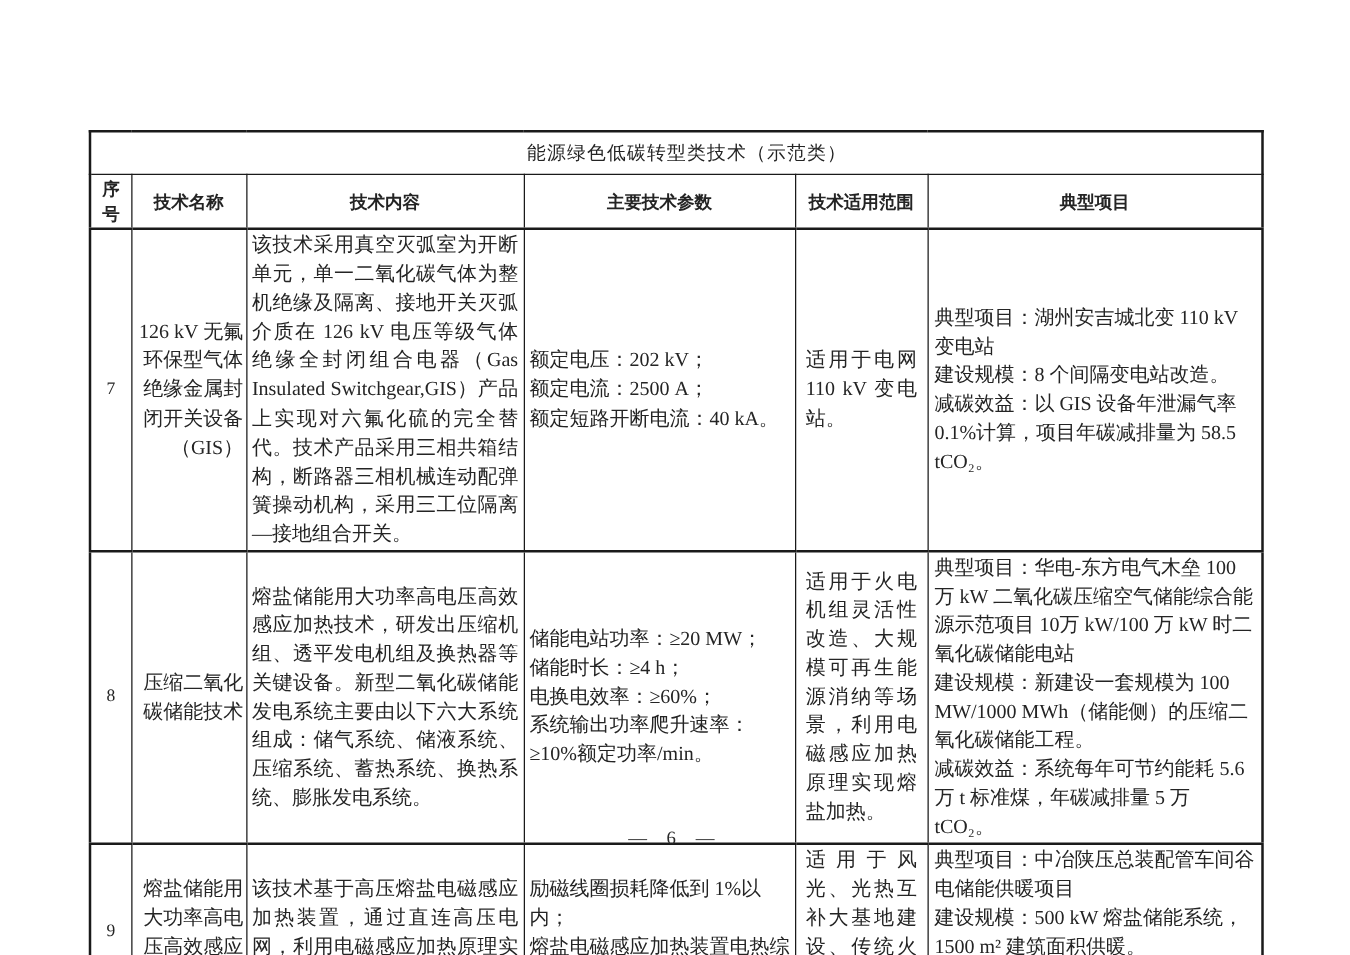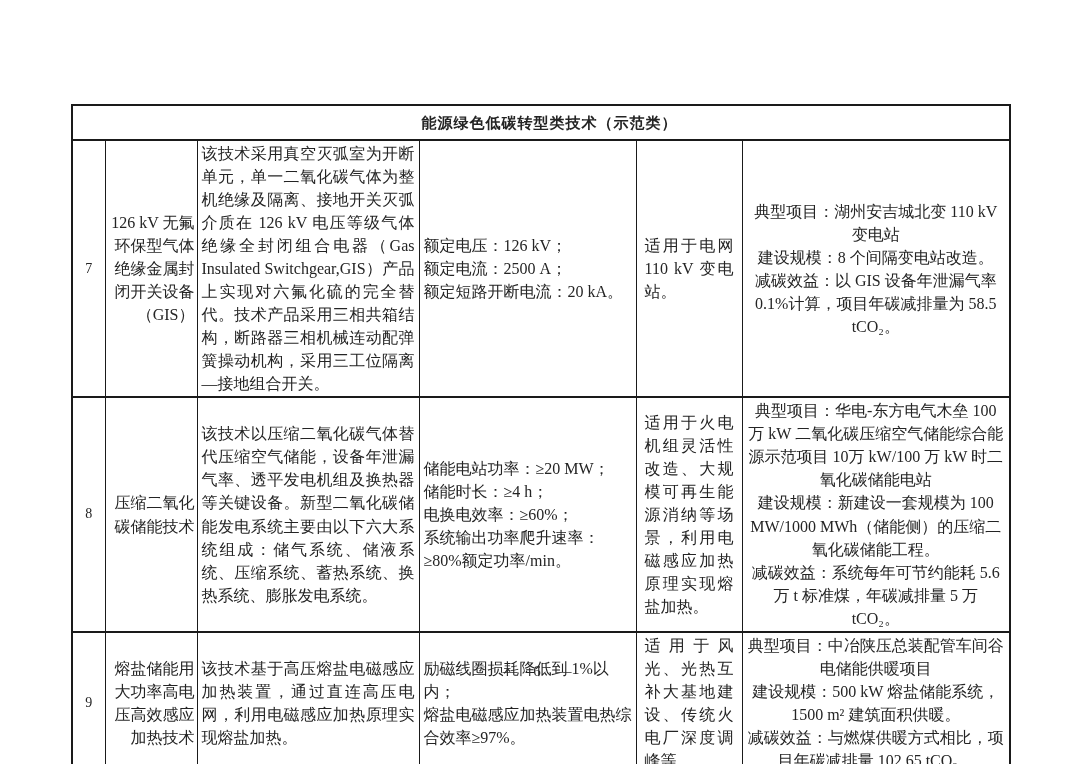--- a/index.html
+++ b/index.html
@@ -25,42 +25,42 @@
     padding:1px 3px;
     font-size:16px;
     line-height:1.44;
     overflow:hidden;
     word-break:break-word;
   }
   tr.title-row td{
     height:31px;
     text-align:center;
     font-family:"Liberation Sans","DejaVu Sans",sans-serif;
-    font-weight:bold;
+    font-weight:normal;
     font-size:15px;
     letter-spacing:1px;
     padding-left:20px;
   }
   tr.header-row th{
     height:27px;
     text-align:center;
     font-family:"Liberation Sans","DejaVu Sans",sans-serif;
     font-weight:bold;
     font-size:14px;
   }
   tr.body-row td{border-top-width:2px;}
   tr.r7{height:171px;}
   tr.r8{height:163px;}
   tr.r9{height:137px;}
   td.c-no{text-align:center;font-size:14px;}
   td.c-name{text-align:right;padding:1px 2px;}
   td.c-content{text-align:justify;padding:1px 4px;}
   td.c-params{text-align:left;padding:1px 4px;}
   td.c-scope{text-align:justify;padding:1px 8px;}
-  td.c-projects{text-align:center;padding:1px 5px;}
+  td.c-projects{text-align:left;padding:1px 5px;}
   .page-number{
     position:absolute;
     left:0;top:663px;width:1080px;
     text-align:center;
     font-size:15px;
     letter-spacing:6px;
     color:#2a2a2a;
   }
 </style>
 </head>
@@ -76,47 +76,55 @@
       <col style="width:217px">
       <col style="width:106px">
       <col style="width:268px">
     </colgroup>
 
     <tbody>
         <tr class="title-row">
       <td colspan="6">能源绿色低碳转型类技术（示范类）</td>
     </tr>
 
+    <tr class="header-row">
+      <th>序号</th>
+      <th>技术名称</th>
+      <th>技术内容</th>
+      <th>主要技术参数</th>
+      <th>技术适用范围</th>
+      <th>典型项目</th>
+    </tr>
 
     <tr class="body-row r7">
       <td class="c-no">7</td>
       <td class="c-name">126 kV 无氟环保型气体绝缘金属封闭开关设备（GIS）</td>
       <td class="c-content">该技术采用真空灭弧室为开断单元，单一二氧化碳气体为整机绝缘及隔离、接地开关灭弧介质在 126 kV 电压等级气体绝缘全封闭组合电器（Gas Insulated Switchgear,GIS）产品上实现对六氟化硫的完全替代。技术产品采用三相共箱结构，断路器三相机械连动配弹簧操动机构，采用三工位隔离—接地组合开关。</td>
       <td class="c-params">
-        <div>额定电压：126 kV；</div>
+        <div>额定电压：202 kV；</div>
         <div>额定电流：2500 A；</div>
-        <div>额定短路开断电流：20 kA。</div>
+        <div>额定短路开断电流：40 kA。</div>
       </td>
       <td class="c-scope">适用于电网 110 kV 变电站。</td>
       <td class="c-projects">
         <div>典型项目：湖州安吉城北变 110 kV 变电站</div>
         <div>建设规模：8 个间隔变电站改造。</div>
         <div>减碳效益：以 GIS 设备年泄漏气率 0.1%计算，项目年碳减排量为 58.5 tCO₂。</div>
       </td>
     </tr>
 
     <tr class="body-row r8">
       <td class="c-no">8</td>
       <td class="c-name">压缩二氧化碳储能技术</td>
-      <td class="c-content">该技术以压缩二氧化碳气体替代压缩空气储能，设备年泄漏气率、透平发电机组及换热器等关键设备。新型二氧化碳储能发电系统主要由以下六大系统组成：储气系统、储液系统、压缩系统、蓄热系统、换热系统、膨胀发电系统。</td>
+      <td class="c-content">熔盐储能用大功率高电压高效感应加热技术，研发出压缩机组、透平发电机组及换热器等关键设备。新型二氧化碳储能发电系统主要由以下六大系统组成：储气系统、储液系统、压缩系统、蓄热系统、换热系统、膨胀发电系统。</td>
       <td class="c-params">
         <div>储能电站功率：≥20 MW；</div>
         <div>储能时长：≥4 h；</div>
         <div>电换电效率：≥60%；</div>
-        <div>系统输出功率爬升速率：≥80%额定功率/min。</div>
+        <div>系统输出功率爬升速率：≥10%额定功率/min。</div>
       </td>
       <td class="c-scope">适用于火电机组灵活性改造、大规模可再生能源消纳等场景，利用电磁感应加热原理实现熔盐加热。</td>
       <td class="c-projects">
         <div>典型项目：华电-东方电气木垒 100 万 kW 二氧化碳压缩空气储能综合能源示范项目 10万 kW/100 万 kW 时二氧化碳储能电站</div>
         <div>建设规模：新建设一套规模为 100 MW/1000 MWh（储能侧）的压缩二氧化碳储能工程。</div>
         <div>减碳效益：系统每年可节约能耗 5.6 万 t 标准煤，年碳减排量 5 万 tCO₂。</div>
       </td>
     </tr>
 
     <tr class="body-row r9">

